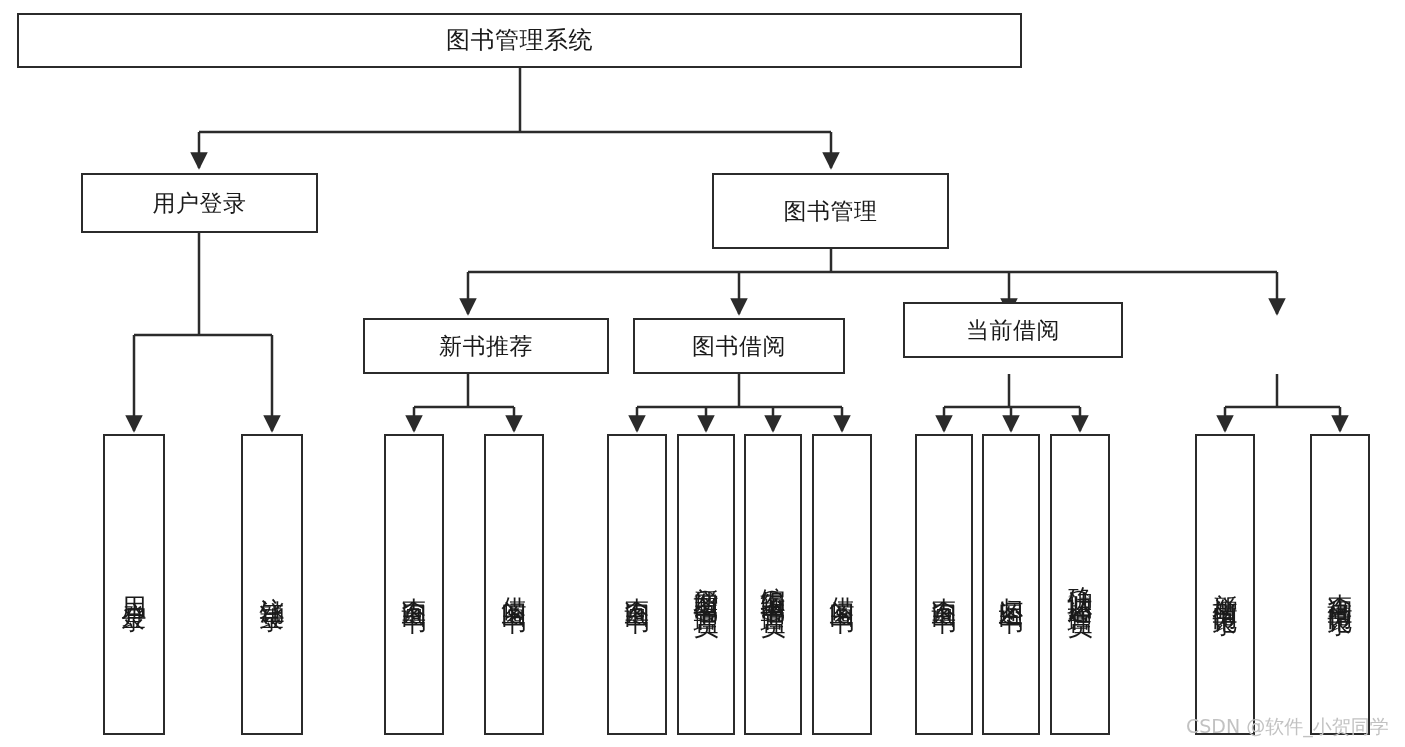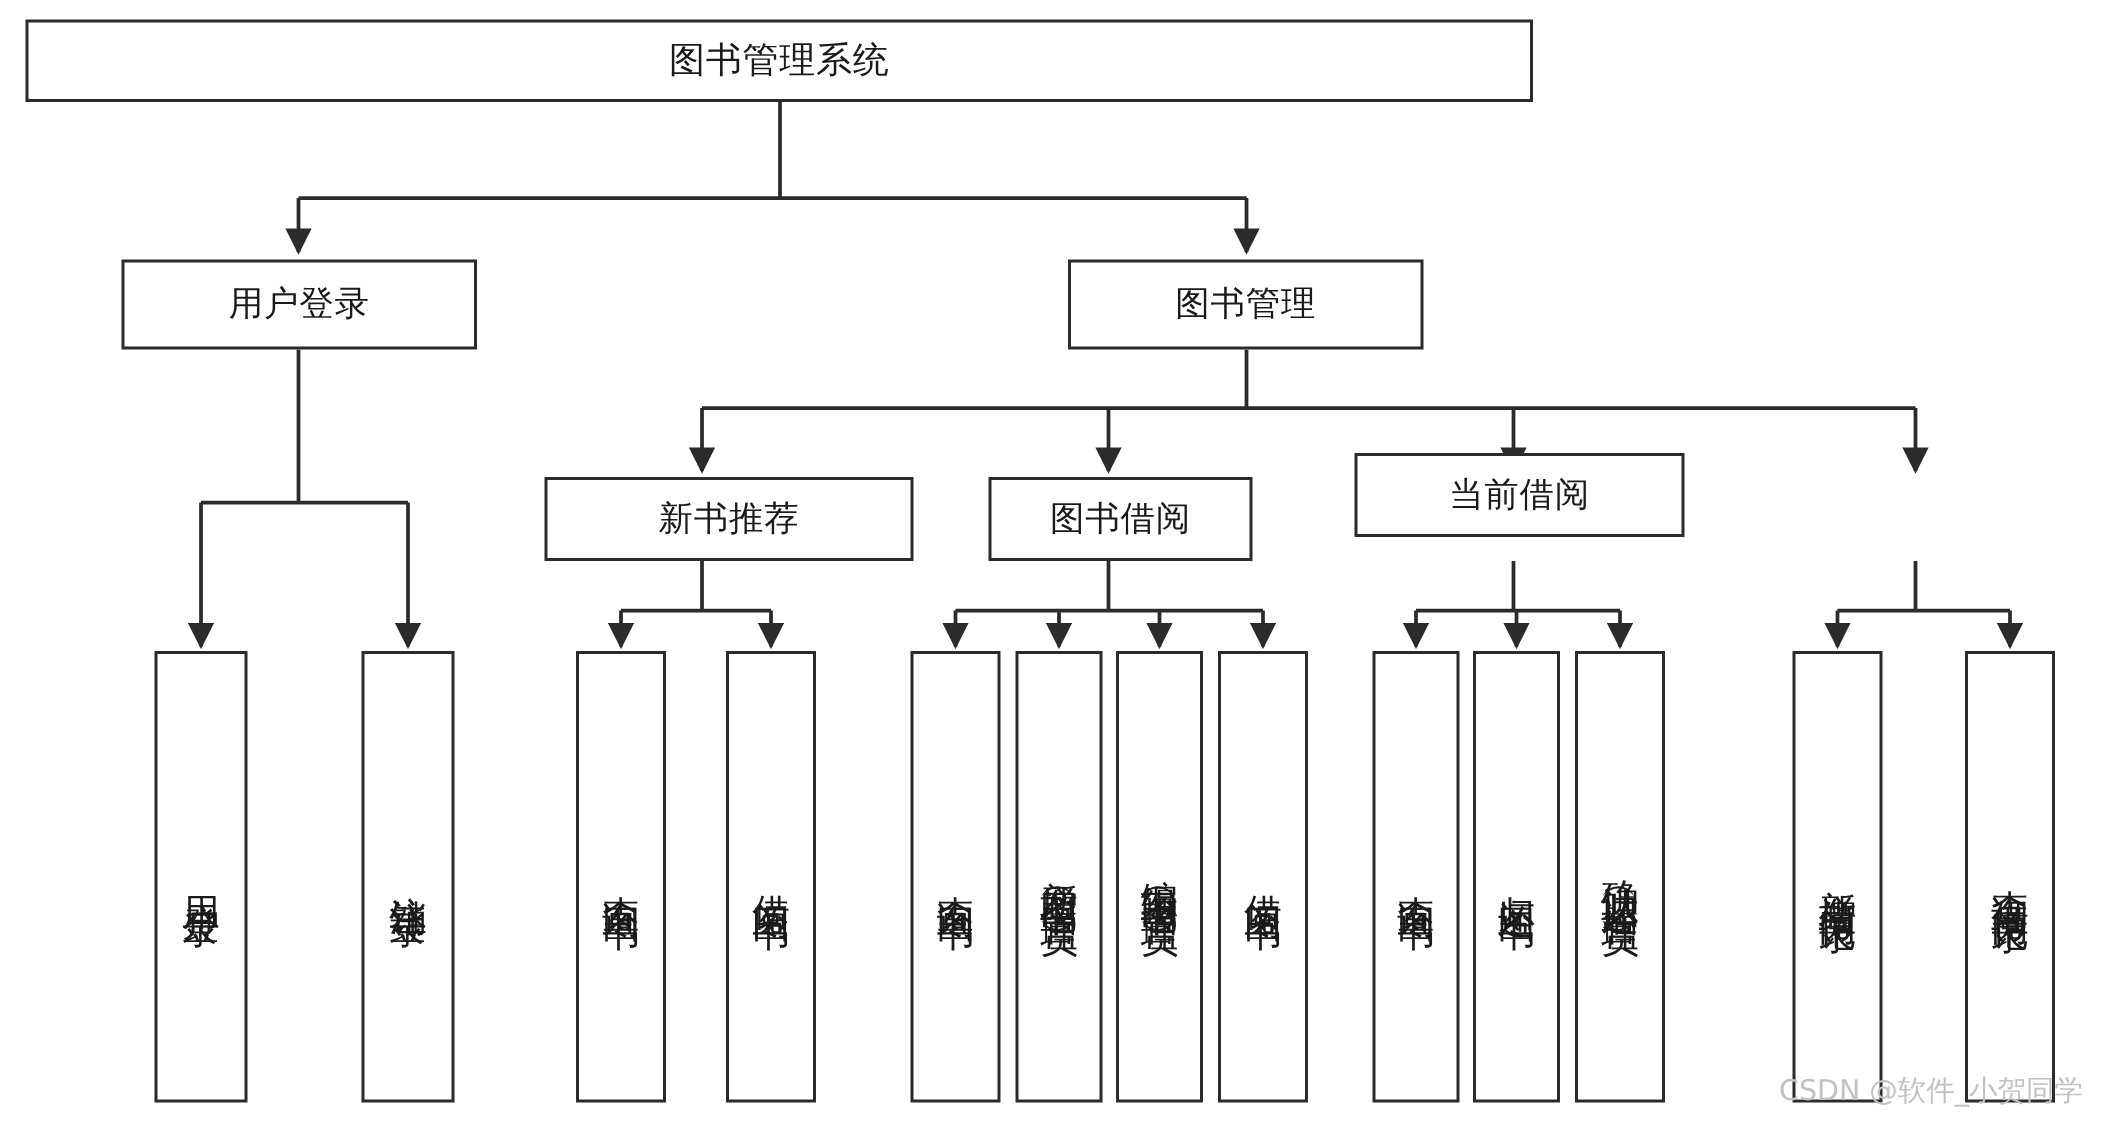--- a/index.html
+++ b/index.html
@@ -121,28 +121,28 @@
     </g>
   </svg>
 
   <div class="node root h-node" style="left:17px; top:13px; width:1005px; height:55px;">
     <span class="node-label">图书管理系统</span>
   </div>
 
   <div class="node h-node" style="left:81px; top:173px; width:237px; height:60px;">
     <span class="node-label">用户登录</span>
   </div>
-  <div class="node h-node" style="left:712px; top:173px; width:237px; height:60px;">
+  <div class="node h-node" style="left:712px; top:173px; width:237px; height:76px;">
     <span class="node-label">图书管理</span>
   </div>
 
   <div class="node h-node" style="left:363px; top:318px; width:246px; height:56px;">
     <span class="node-label">新书推荐</span>
   </div>
-  <div class="node h-node" style="left:659px; top:318px; width:176px; height:56px;">
+  <div class="node h-node" style="left:633px; top:318px; width:212px; height:56px;">
     <span class="node-label">图书借阅</span>
   </div>
   <div class="node h-node" style="left:903px; top:302px; width:220px; height:56px;">
     <span class="node-label">当前借阅</span>
   </div>
 
   <div class="node v-node" style="left:103px; top:434px; width:62px; height:301px;">
     <span class="node-label">用户登录</span>
   </div>
   <div class="node v-node" style="left:241px; top:434px; width:62px; height:301px;">

